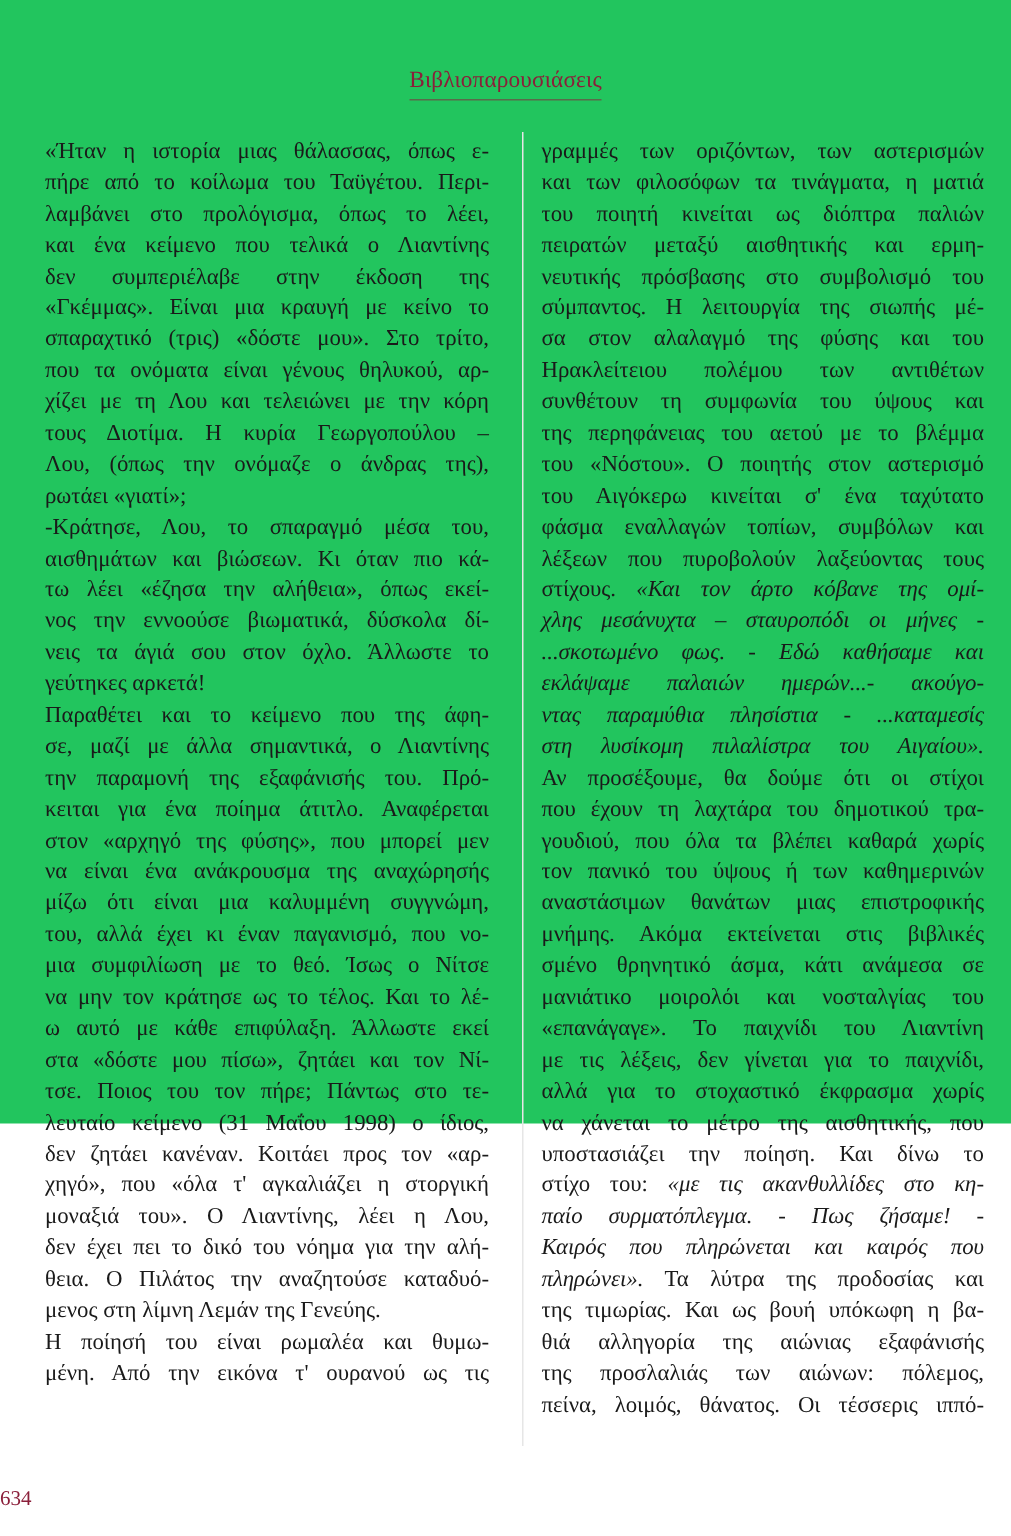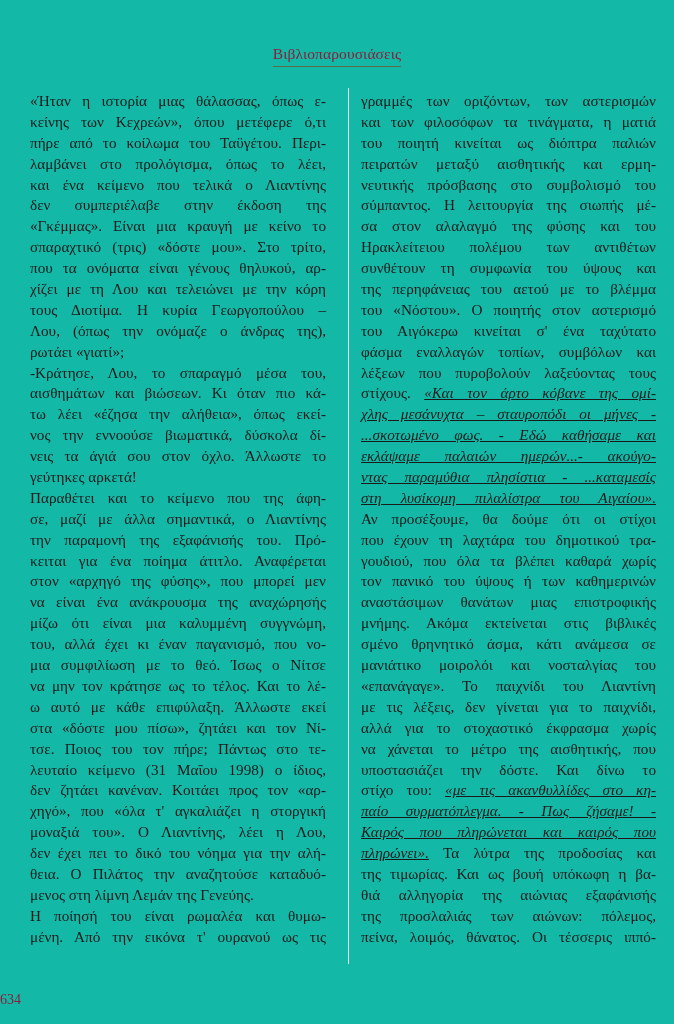--- a/index.html
+++ b/index.html
@@ -1,21 +1,21 @@
 <!DOCTYPE html>
 <html><head>
 <meta charset="utf-8">
 <style>
   html, body { margin: 0; padding: 0; background: #ffffff; }
   body {
     width: 674px; height: 1024px; position: relative; overflow: hidden;
     font-family: "Liberation Serif", "DejaVu Serif", serif;
     color: #1a1a1a;
   }
-  .page { position: absolute; left: 0; top: 0; width: 674px; height: 1024px; background: #14b8a6; }
+  .page { position: absolute; left: 0; top: 0; width: 674px; height: 749px; background: #22c55e; }
   .header {
     position: absolute; top: 45px; left: 0; width: 674px; text-align: center;
   }
   .header-title {
     display: inline-block;
     font-size: 15.5px; color: #8b1f3a;
     padding-bottom: 3px;
     border-bottom: 1.5px solid #5a6b4a;
     letter-spacing: 0.1px;
   }
@@ -28,37 +28,36 @@
   .col-right { left: 361px; width: 295px; }
   .divider {
     position: absolute; left: 348px; top: 88px; width: 1px; height: 876px;
     background: #e6e6e6;
   }
   .line {
     display: block; white-space: nowrap; text-align: justify;
     text-align-last: justify; height: 20.9px; overflow: visible;
   }
   .line.last { text-align-last: left; }
-  .it { font-style: italic; text-decoration: underline; }
+  .it { font-style: italic; }
   .page-number {
     position: absolute; top: 992px; left: 0; width: 674px; 
     font-size: 14px; color: #8b1f3a;
   }
 </style>
 </head>
 <body>
 
 <div class="page">
   <div class="header">
     <span class="header-title">Βιβλιοπαρουσιάσεις</span>
   </div>
 
   <div class="col col-left" id="col-left">
       <span class="line">«Ήταν η ιστορία μιας θάλασσας, όπως ε-</span>
-      <span class="line">κείνης των Κεχρεών», όπου μετέφερε ό,τι</span>
       <span class="line">πήρε από το κοίλωμα του Ταϋγέτου. Περι-</span>
       <span class="line">λαμβάνει στο προλόγισμα, όπως το λέει,</span>
       <span class="line">και ένα κείμενο που τελικά ο Λιαντίνης</span>
       <span class="line">δεν συμπεριέλαβε στην έκδοση της</span>
       <span class="line">«Γκέμμας». Είναι μια κραυγή με κείνο το</span>
       <span class="line">σπαραχτικό (τρις) «δόστε μου». Στο τρίτο,</span>
       <span class="line">που τα ονόματα είναι γένους θηλυκού, αρ-</span>
       <span class="line">χίζει με τη Λου και τελειώνει με την κόρη</span>
       <span class="line">τους Διοτίμα. Η κυρία Γεωργοπούλου –</span>
       <span class="line">Λου, (όπως την ονόμαζε ο άνδρας της),</span>
@@ -119,21 +118,21 @@
       <span class="line">γουδιού, που όλα τα βλέπει καθαρά χωρίς</span>
       <span class="line">τον πανικό του ύψους ή των καθημερινών</span>
       <span class="line">αναστάσιμων θανάτων μιας επιστροφικής</span>
       <span class="line">μνήμης. Ακόμα εκτείνεται στις βιβλικές</span>
       <span class="line">σμένο θρηνητικό άσμα, κάτι ανάμεσα σε</span>
       <span class="line">μανιάτικο μοιρολόι και νοσταλγίας του</span>
       <span class="line">«επανάγαγε». Το παιχνίδι του Λιαντίνη</span>
       <span class="line">με τις λέξεις, δεν γίνεται για το παιχνίδι,</span>
       <span class="line">αλλά για το στοχαστικό έκφρασμα χωρίς</span>
       <span class="line">να χάνεται το μέτρο της αισθητικής, που</span>
-      <span class="line">υποστασιάζει την δόστε. Και δίνω το</span>
+      <span class="line">υποστασιάζει την ποίηση. Και δίνω το</span>
       <span class="line"><span>στίχο του: </span><span class="it">«με τις ακανθυλλίδες στο κη-</span></span>
       <span class="line it">παίο συρματόπλεγμα. - Πως ζήσαμε! -</span>
       <span class="line it">Καιρός που πληρώνεται και καιρός που</span>
       <span class="line"><span class="it">πληρώνει».</span><span> Τα λύτρα της προδοσίας και</span></span>
       <span class="line">της τιμωρίας. Και ως βουή υπόκωφη η βα-</span>
       <span class="line">θιά αλληγορία της αιώνιας εξαφάνισής</span>
       <span class="line">της προσλαλιάς των αιώνων: πόλεμος,</span>
       <span class="line">πείνα, λοιμός, θάνατος. Οι τέσσερις ιππό-</span>
     </div>
 

